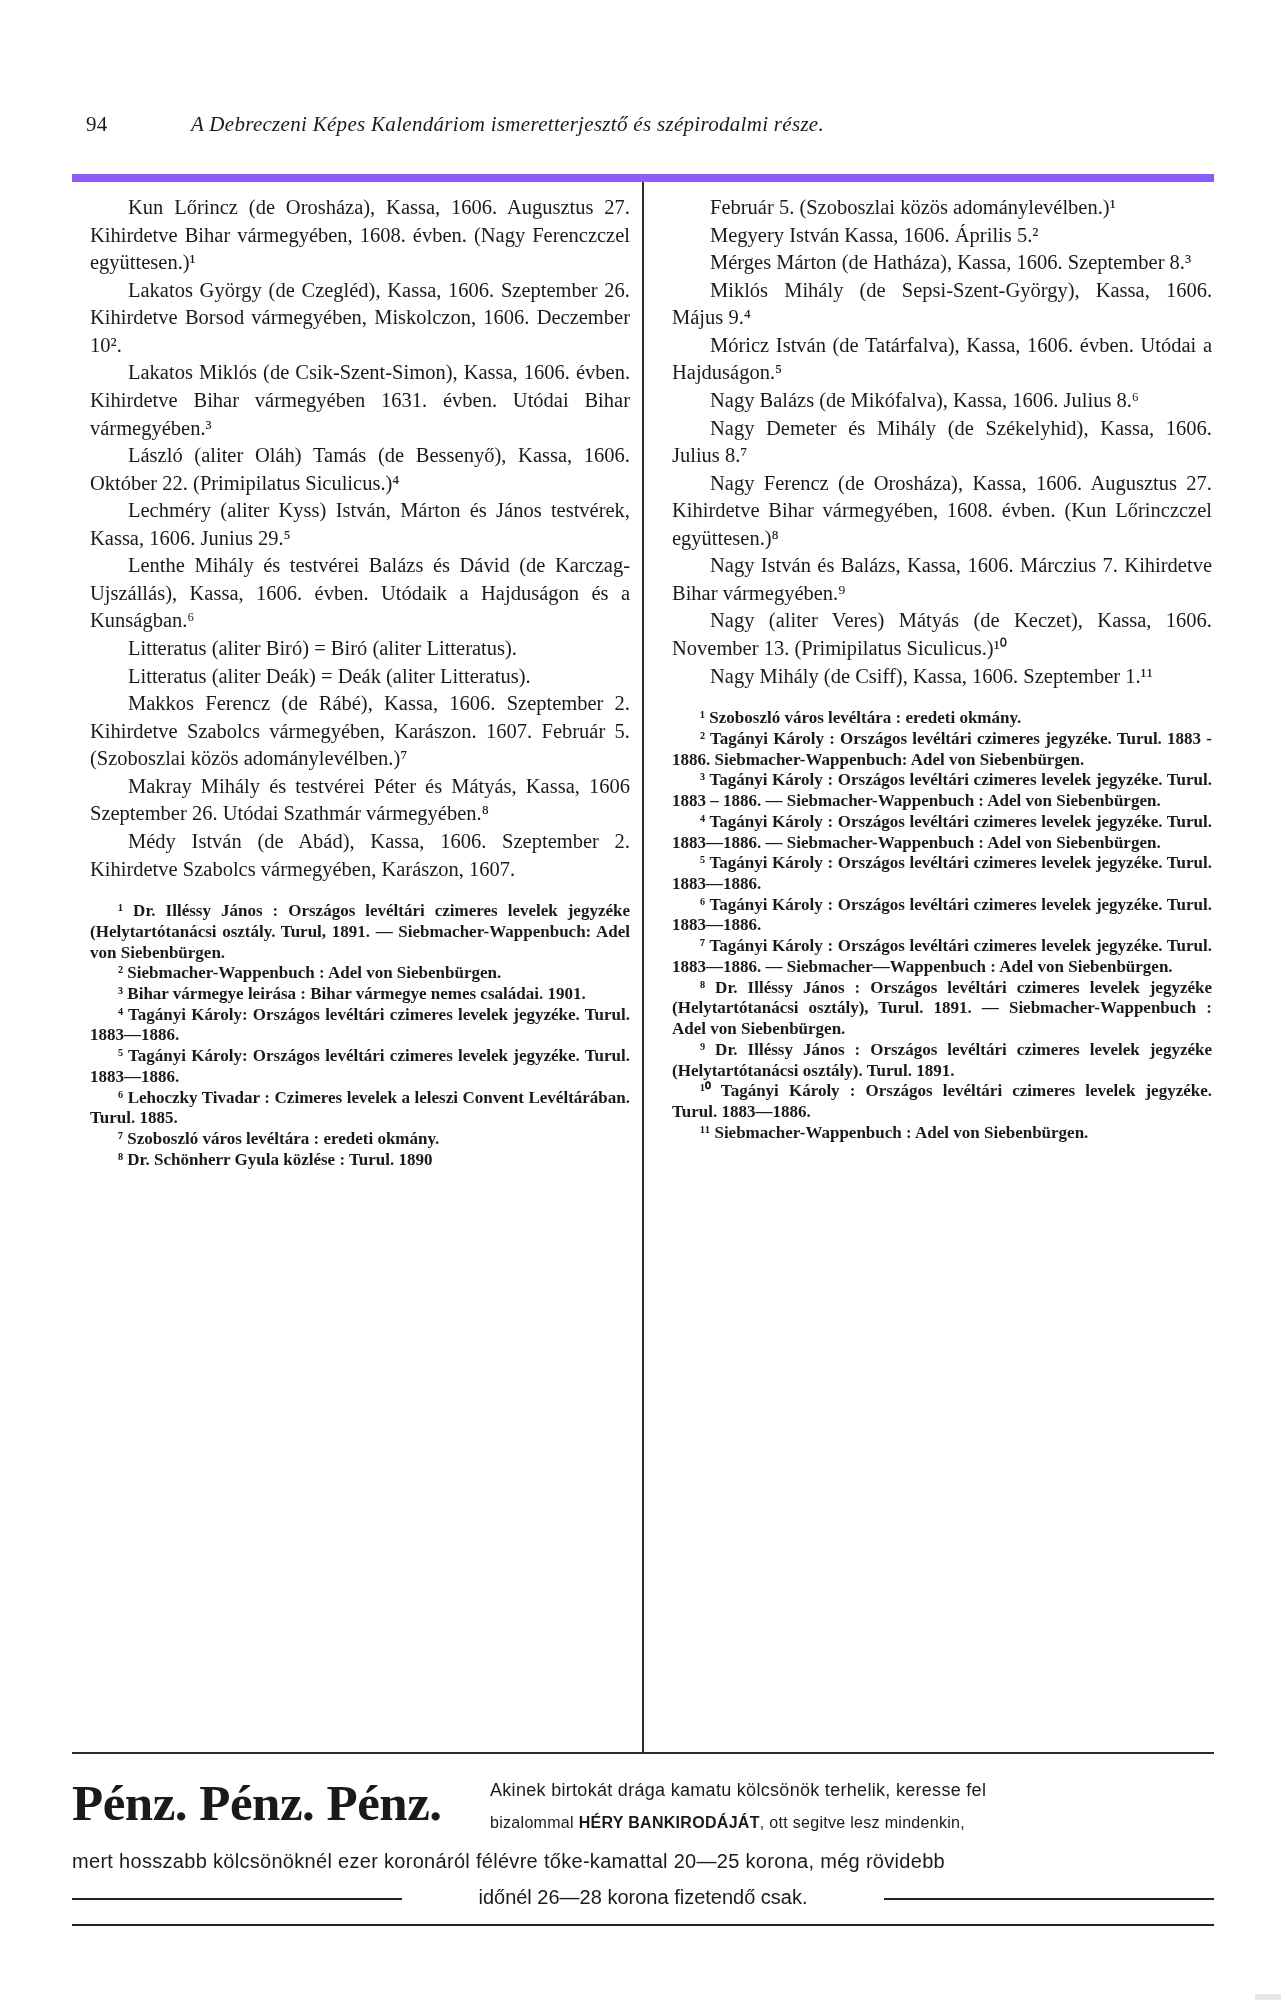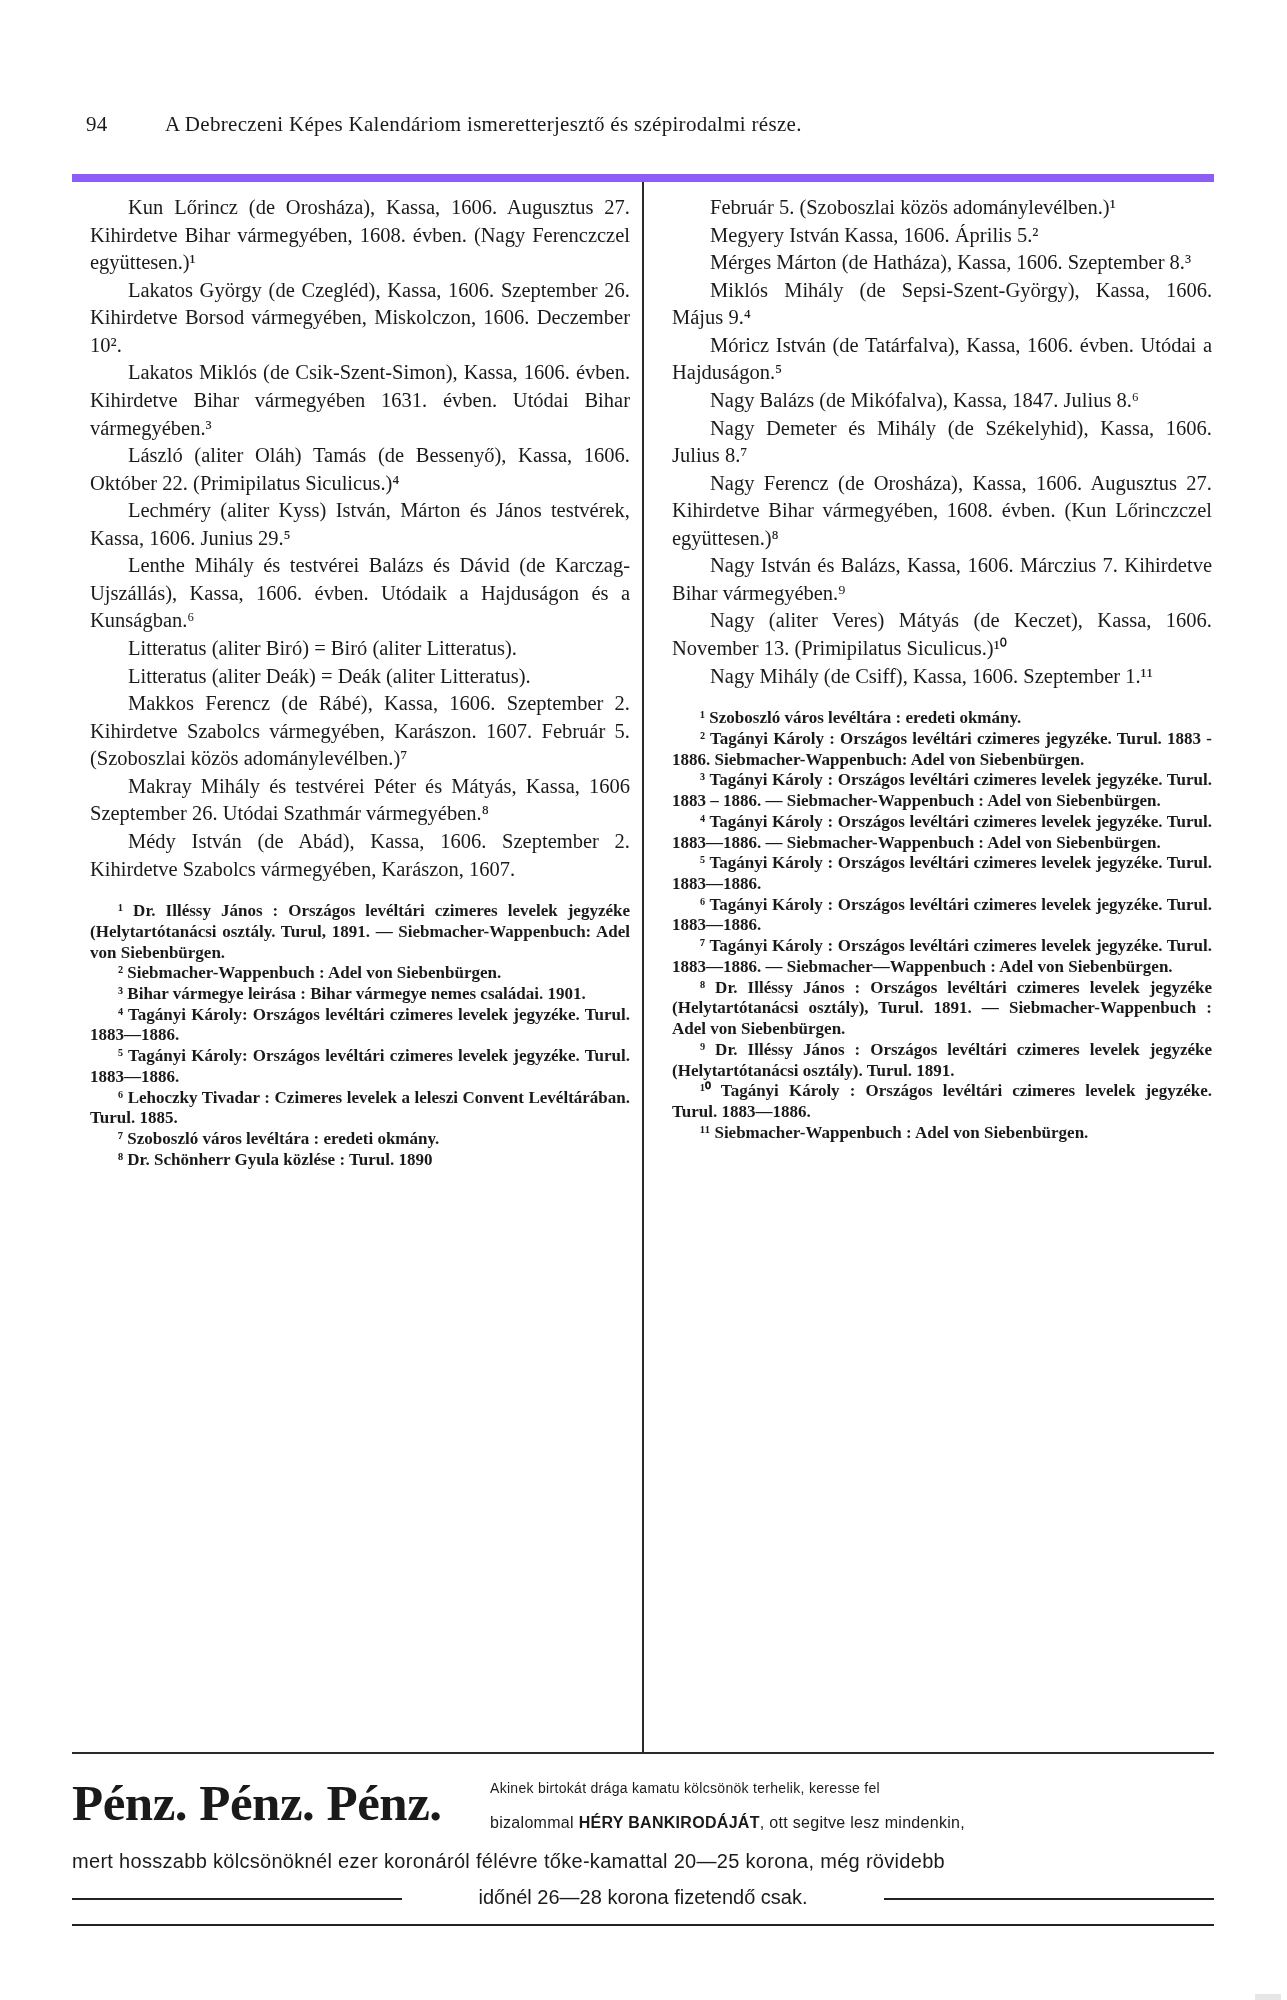--- a/index.html
+++ b/index.html
@@ -36,22 +36,23 @@
   }
   .running-head .folio {
     position: absolute;
     left: 0;
     top: 0;
     font-size: 21px;
     font-family: "Liberation Serif", serif;
   }
   .running-head .head-title {
     position: absolute;
-    left: 79px;
-    top: 0;
+    left: 105px;
+    top: 0;
+    font-style: italic;
     font-size: 21px;
     white-space: nowrap;
     letter-spacing: 0.3px;
   }
 
   
   .frame {
     position: absolute;
     top: 140px;
     left: 72px;
@@ -126,21 +127,21 @@
     font-weight: bold;
     font-size: 51px;
     letter-spacing: -0.5px;
     white-space: nowrap;
   }
   .ad-line1 {
     position: absolute;
     left: 418px;
     top: 6px;
     font-family: "Liberation Sans", sans-serif;
-    font-size: 14px;
+    font-size: 18px;
     letter-spacing: 0.3px;
     white-space: nowrap;
     text-align: center;
   }
   .ad-line2 {
     position: absolute;
     left: 418px;
     top: 40px;
     font-family: Liberation Sans, sans-serif;
     font-size: 16px;
@@ -236,21 +237,21 @@
         <p class="fn">⁸ Dr. Schönherr Gyula közlése : Turul. 1890</p>
       </div>
     </div>
 
     <div class="col col-right">
       <p class="entry">Február 5. (Szoboszlai közös adománylevélben.)¹</p>
       <p class="entry">Megyery István Kassa, 1606. Április 5.²</p>
       <p class="entry">Mérges Márton (de Hatháza), Kassa, 1606. Szeptember 8.³</p>
       <p class="entry">Miklós Mihály (de Sepsi-Szent-György), Kassa, 1606. Május 9.⁴</p>
       <p class="entry">Móricz István (de Tatárfalva), Kassa, 1606. évben. Utódai a Hajduságon.⁵</p>
-      <p class="entry">Nagy Balázs (de Mikófalva), Kassa, 1847. Julius 8.⁶</p>
+      <p class="entry">Nagy Balázs (de Mikófalva), Kassa, 1606. Julius 8.⁶</p>
       <p class="entry">Nagy Demeter és Mihály (de Székelyhid), Kassa, 1606. Julius 8.⁷</p>
       <p class="entry">Nagy Ferencz (de Orosháza), Kassa, 1606. Augusztus 27. Kihirdetve Bihar vármegyében, 1608. évben. (Kun Lőrinczczel együttesen.)⁸</p>
       <p class="entry">Nagy István és Balázs, Kassa, 1606. Márczius 7. Kihirdetve Bihar vármegyében.⁹</p>
       <p class="entry">Nagy (aliter Veres) Mátyás (de Keczet), Kassa, 1606. November 13. (Primipilatus Siculicus.)¹⁰</p>
       <p class="entry">Nagy Mihály (de Csiff), Kassa, 1606. Szeptember 1.¹¹</p>
 
       <div class="footnotes">
         <p class="fn">¹ Szoboszló város levéltára : eredeti okmány.</p>
         <p class="fn">² Tagányi Károly : Országos levéltári czimeres jegyzéke. Turul. 1883 - 1886. Siebmacher-Wappenbuch: Adel von Siebenbürgen.</p>
         <p class="fn">³ Tagányi Károly : Országos levéltári czimeres levelek jegyzéke. Turul. 1883 – 1886. — Siebmacher-Wappenbuch : Adel von Siebenbürgen.</p>

